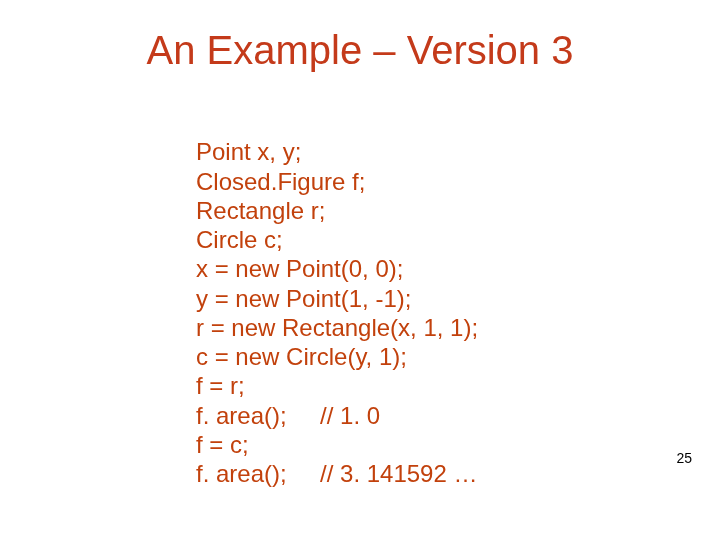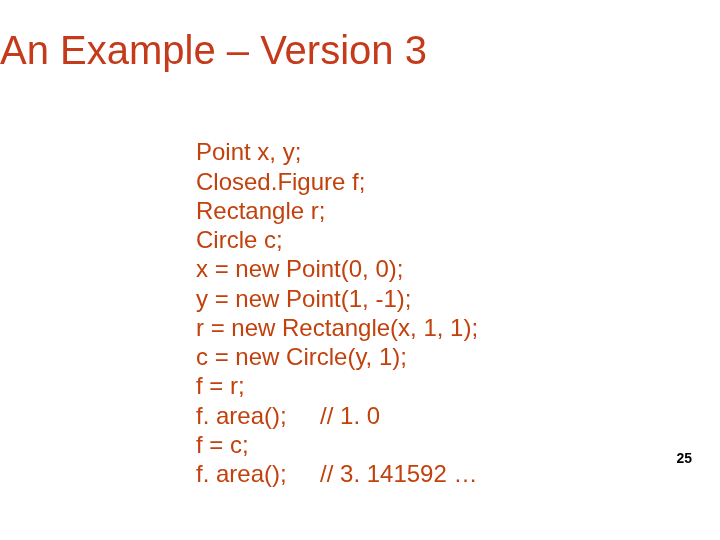--- a/index.html
+++ b/index.html
@@ -15,40 +15,40 @@
   .slide {
     position: relative;
     width: 720px;
     height: 540px;
   }
   .title {
     position: absolute;
     top: 28px;
     left: 0;
     width: 720px;
+    text-align: center;
     font-size: 40px;
     color: #c43a1a;
     font-weight: normal;
   }
   .code {
     position: absolute;
     top: 108px;
     left: 196px;
     font-size: 24px;
     color: #c2410c;
     line-height: 1.22;
     white-space: pre;
   }
   .pagenum {
     position: absolute;
     right: 28px;
     bottom: 74px;
     font-size: 14px;
     color: #000000;
-    font-weight: bold;
   }
 </style>
 </head>
 <body>
 
 <div class="slide">
   <div class="title">An Example – Version 3</div>
 
   <div class="code">
 <span>Point x, y;</span>

